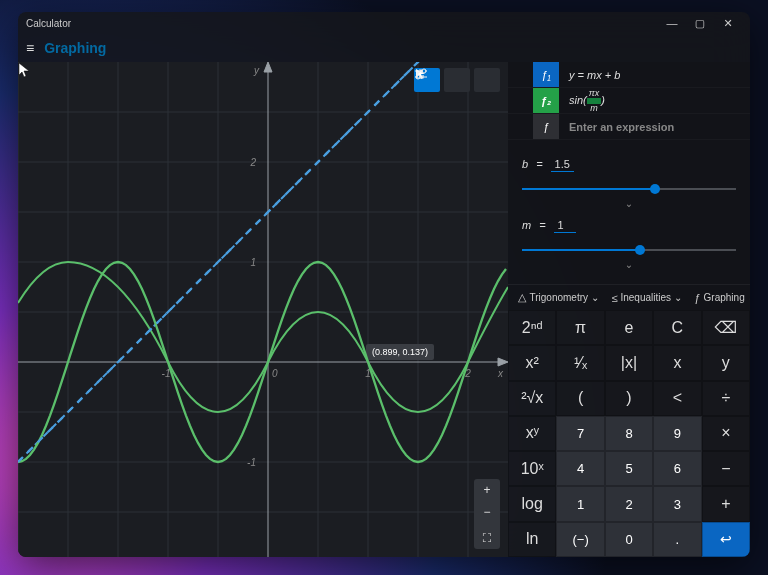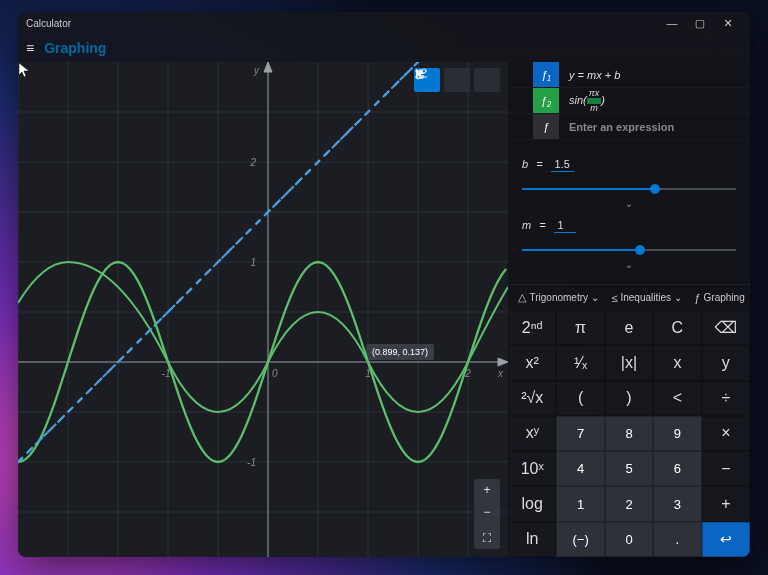--- a/index.html
+++ b/index.html
@@ -56,21 +56,21 @@
   .func-row {
     display: flex; align-items: center; height: 26px; font-size: 11px; color: #ddd;
     border-bottom: 1px solid rgba(255,255,255,0.03);
     padding-left: 25px;
   }
   .func-badge {
     width: 26px; height: 100%; display: flex; align-items: center; justify-content: center;
     font-style: italic; font-size: 11px; color: #fff;
   }
   .func-badge.f1 { background: #0a66c2; }
-  .func-badge.f2 { background: #24a148; }
+  .func-badge.f2 { background: #24a148; font-weight: bold; }
   .func-badge.fn { background: rgba(255,255,255,0.12); }
   .func-expr { padding-left: 10px; font-style: italic; }
   .func-expr.placeholder { color: #888; font-style: normal; font-weight: bold; }
   .vars { padding: 18px 14px 4px; }
   .var-block { margin-bottom: 8px; }
   .var-line { display: flex; align-items: baseline; gap: 8px; font-size: 11px; font-style: italic; color: #ddd; }
   .var-value { border-bottom: 1px solid #0078d4; padding: 0 4px 1px; min-width: 22px; font-style: normal; }
   .slider {
     margin-top: 10px; height: 14px; position: relative;
   }

